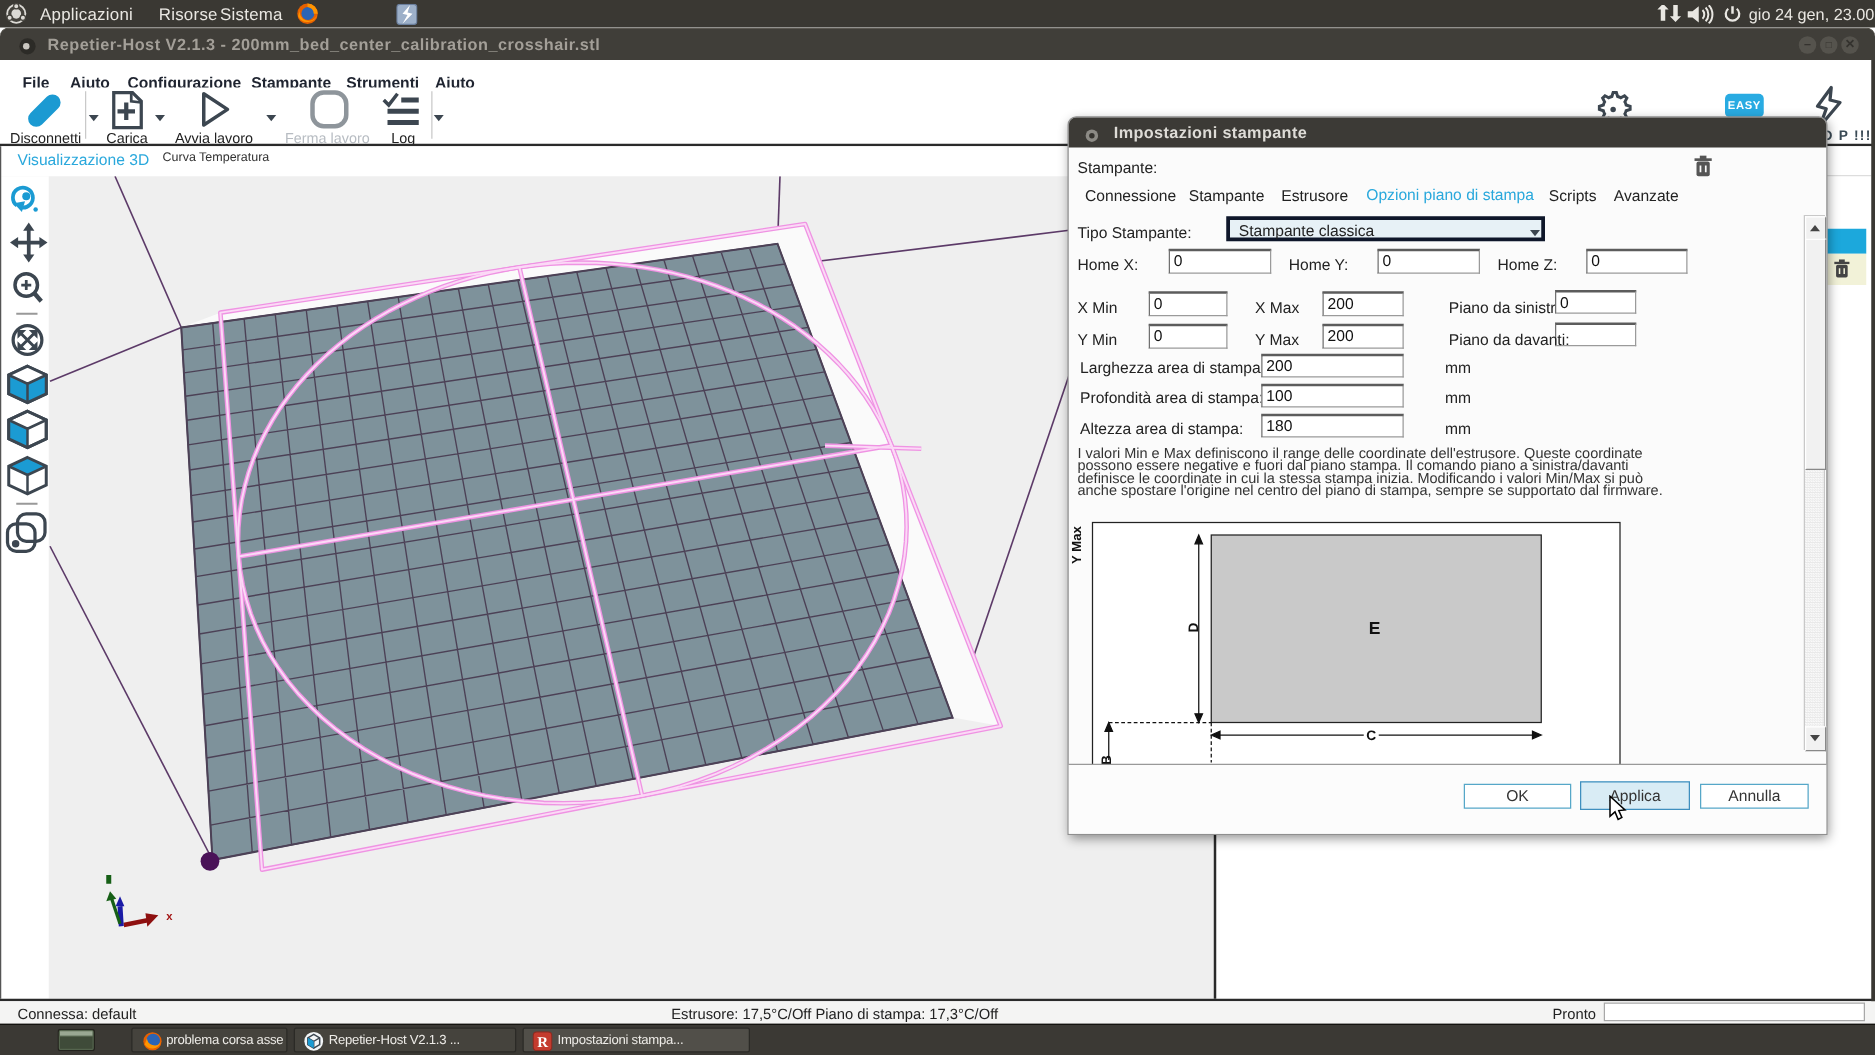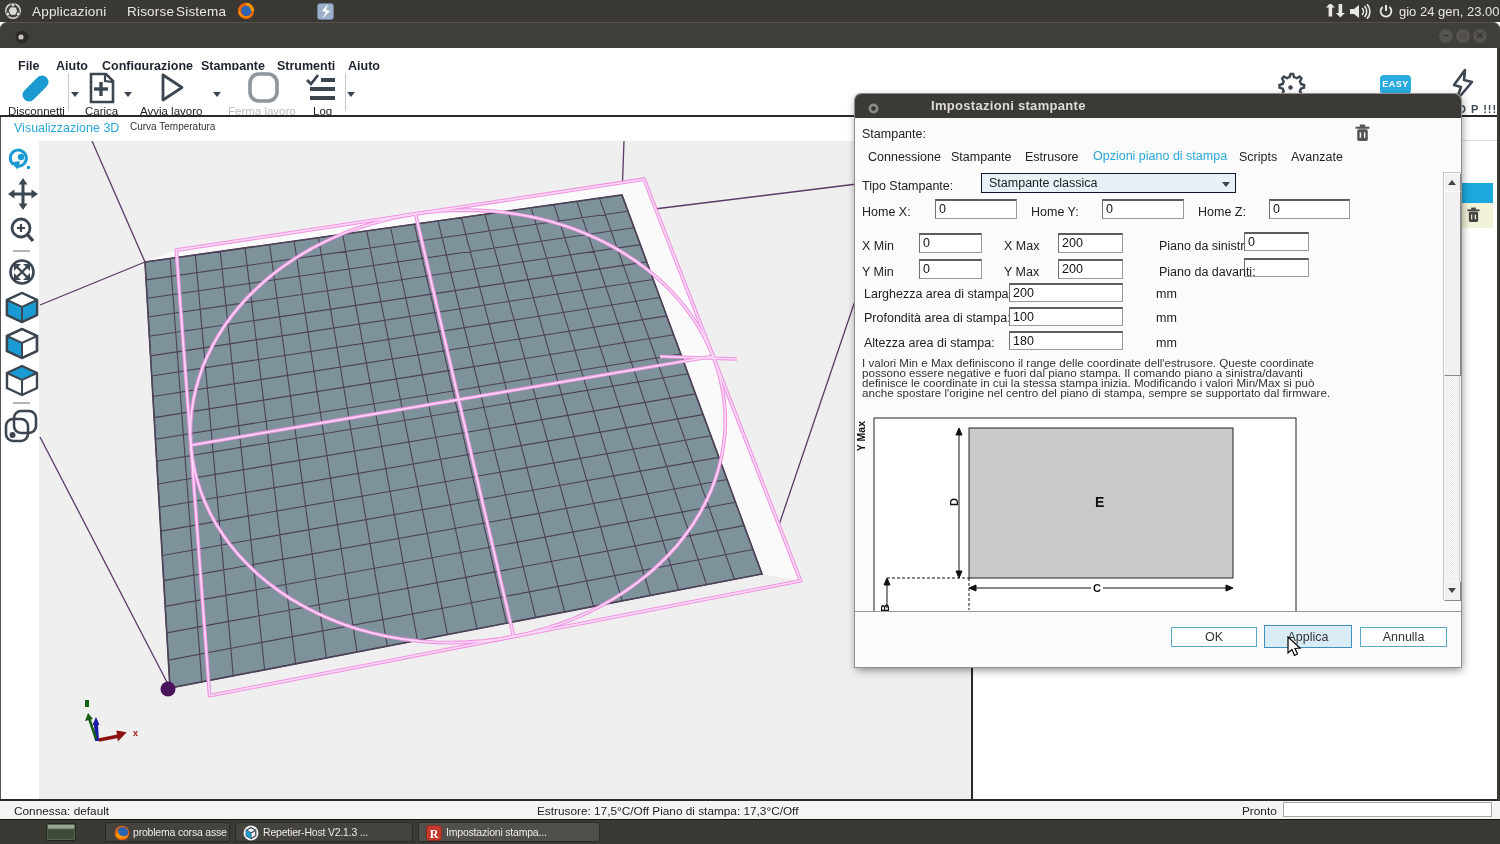--- a/index.html
+++ b/index.html
@@ -38,21 +38,21 @@
   
   #statusbar{left:0;top:801px;width:1500px;height:18px;background:#f4f4f3;font-size:11.8px;color:#222;}
   
   #taskbar{left:0;top:819px;width:1500px;height:25px;background:#3b3934;border-top:1px solid #14130f;box-sizing:border-box;}
   .task{position:absolute;top:2px;height:20px;background:#45433d;border:1px solid #2b2a26;border-radius:2px;
         color:#edebe7;font-size:10.5px;line-height:19px;letter-spacing:-0.2px;box-sizing:border-box;white-space:nowrap;overflow:hidden;}
   
   #dialog{left:855px;top:94px;width:606px;height:573px;background:#fbfbfb;
           box-shadow:0 0 0 1px #8f8f8f,1px 3px 9px rgba(0,0,0,.45);border-radius:6px 6px 0 0;}
   #dlgtitle{position:absolute;left:0;top:0;width:100%;height:24px;background:#3c3a36;border-radius:6px 6px 0 0;}
-  #dlgtitle .t{position:absolute;left:36px;top:4px;font-size:13px;font-weight:bold;color:#dedcd7;letter-spacing:.3px;margin-left:40px;}
+  #dlgtitle .t{position:absolute;left:36px;top:4px;font-size:13px;font-weight:bold;color:#dedcd7;letter-spacing:.3px;}
   .lbl{position:absolute;font-size:12.5px;color:#222;}
   .inp{position:absolute;background:#fff;border:1px solid #9a9a9a;border-top:2px solid #5c5c5c;border-left:1px solid #707070;
        box-sizing:border-box;font-size:12.5px;color:#111;font-family:"Liberation Sans",sans-serif;padding:0 0 0 3px;line-height:16px;}
   .btn{position:absolute;background:#fff;border:1px solid #56a7c8;box-sizing:border-box;text-align:center;
        font-size:12.5px;color:#333;line-height:19px;}
 </style>
 </head>
 <body>
 <div class="abs" id="panel">
   <svg class="abs" style="left:4px;top:2px" width="18" height="18" viewBox="0 0 18 18">
@@ -89,20 +89,21 @@
     <path d="M8 1 L8 7" stroke="#e9e7e2" stroke-width="2"></path>
     <path d="M4.6 3 A5.4 5.4 0 1 0 11.4 3" stroke="#e9e7e2" stroke-width="1.8" fill="none"></path>
   </svg>
   <span class="m" style="left:1399px;font-size:13px;letter-spacing:0">gio 24 gen, 23.00</span>
 </div>
 <div class="abs" id="titlebar">
   <svg class="abs" style="left:15px;top:7px" width="14" height="14" viewBox="0 0 14 14">
     <circle cx="7" cy="7" r="6.5" fill="#2c2b27"></circle>
     <circle cx="6" cy="7" r="2.6" fill="#c9c6c0"></circle>
   </svg>
+  <span class="t">Repetier-Host V2.1.3 - 200mm_bed_center_calibration_crosshair.stl</span>
   <div class="wbtn" style="left:1439px">–</div>
   <div class="wbtn" style="left:1456px;font-size:8px">□</div>
   <div class="wbtn" style="left:1473px">✕</div>
 </div>
 <div class="abs" id="menubar">
   <span style="left:18px">File</span>
   <span style="left:56px">Aiuto</span>
   <span style="left:102px">Configurazione</span>
   <span style="left:201px">Stampante</span>
   <span style="left:277px">Strumenti</span>
@@ -331,21 +332,21 @@
     <line x1="5" y1="8" x2="5" y2="13" stroke="#fbfbfb" stroke-width="1.3"></line>
     <line x1="9" y1="8" x2="9" y2="13" stroke="#fbfbfb" stroke-width="1.3"></line>
   </svg>
   <span class="lbl" style="left:13px;top:56px">Connessione</span>
   <span class="lbl" style="left:96px;top:56px">Stampante</span>
   <span class="lbl" style="left:170px;top:56px">Estrusore</span>
   <span class="lbl" style="left:238px;top:55px;color:#29a8dc">Opzioni piano di stampa</span>
   <span class="lbl" style="left:384px;top:56px">Scripts</span>
   <span class="lbl" style="left:436px;top:56px">Avanzate</span>
   <span class="lbl" style="left:7px;top:85px">Tipo Stampante:</span>
-  <div class="abs" style="left:126px;top:79px;width:255px;height:20px;background:#e7f1f6;border:1px solid #0f172a;box-sizing:border-box">
+  <div class="abs" style="left:126px;top:79px;width:255px;height:20px;background:#e7f1f6;border:3px solid #0f172a;box-sizing:border-box">
     <span class="lbl" style="left:7px;top:2px">Stampante classica</span>
     <div class="drop" style="left:240px;top:8px"></div>
   </div>
   <span class="lbl" style="left:7px;top:111px">Home X:</span>
   <div class="inp" style="left:80px;top:105px;width:82px;height:20px">0</div>
   <span class="lbl" style="left:176px;top:111px">Home Y:</span>
   <div class="inp" style="left:247px;top:105px;width:82px;height:20px">0</div>
   <span class="lbl" style="left:343px;top:111px">Home Z:</span>
   <div class="inp" style="left:414px;top:105px;width:81px;height:20px">0</div>
   <span class="lbl" style="left:7px;top:145px">X Min</span>

